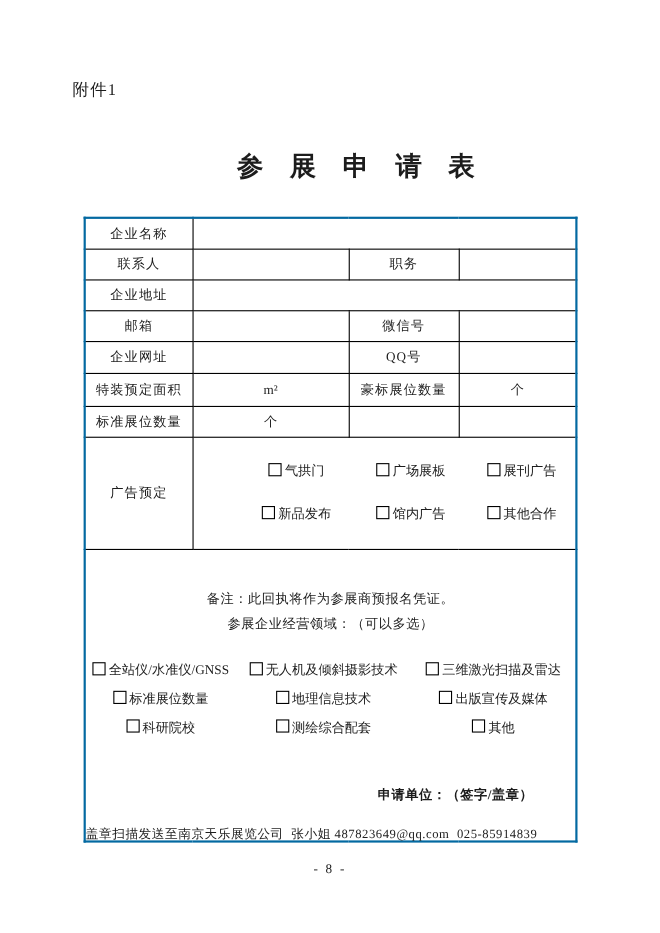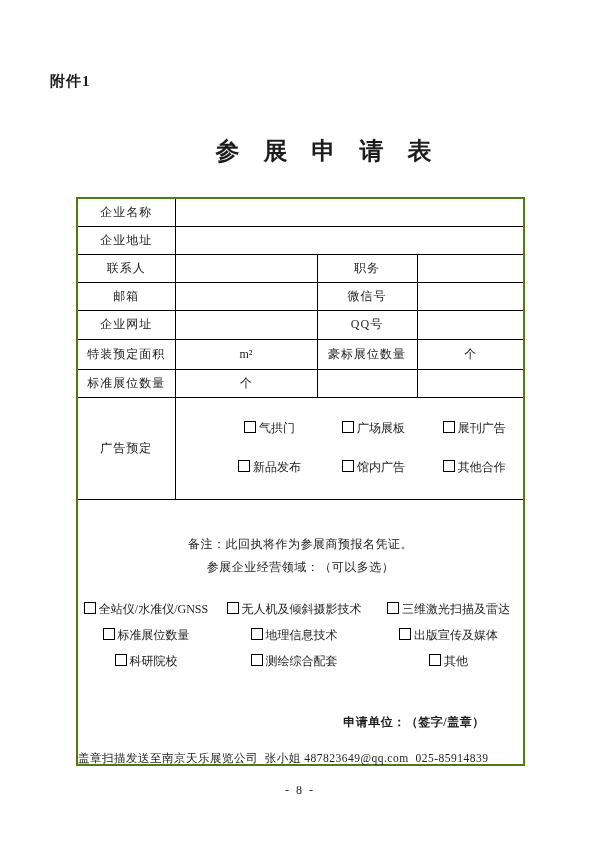--- a/index.html
+++ b/index.html
@@ -5,32 +5,32 @@
   html,body{margin:0;padding:0;background:#ffffff;}
   .page{
     position:relative;
     width:600px;height:848px;
     background:#ffffff;
     font-family:"Liberation Serif","DejaVu Serif",serif;
     color:#1c1c1c;
     overflow:hidden;
   }
   .attachment{
-    position:absolute;left:50px;top:72px;
-    font-size:15px;font-weight:bold;letter-spacing:1px;
+    position:absolute;left:66px;top:72px;
+    font-size:15px;font-weight:normal;letter-spacing:1px;
   }
   .doc-title{
     position:absolute;left:0;top:135px;width:600px;
     text-align:center;font-size:24px;font-weight:bold;letter-spacing:9px;padding-left:28px;
   }
   table.form{
     position:absolute;left:76px;top:197px;
     width:447px;border-collapse:collapse;table-layout:fixed;
   }
-  table.form{border:2px solid #4d7c0f;}
+  table.form{border:2px solid #0369a1;}
   table.form td{
     border:1px solid #000;
     font-size:12px;
     text-align:center;vertical-align:middle;
     padding:0;
     overflow:hidden;
   }
   .c1{width:98px;} .c2{width:142px;} .c3{width:100px;} .c4{width:107px;}
   tr.r28{height:28px;} tr.r29{height:29px;} tr.r30{height:30px;}
   tr.r-ads{height:102px;}
@@ -92,29 +92,29 @@
         <col class="c4">
       </colgroup>
 
     <tbody>
         <tr class="r28">
       <td class="label">企业名称</td>
       <td colspan="3"></td>
     </tr>
 
     <tr class="r28">
-      <td class="label">企业地址</td>
-      <td colspan="3"></td>
-    </tr>
-
-    <tr class="r28">
       <td class="label">联系人</td>
       <td></td>
       <td class="label">职务</td>
       <td></td>
+    </tr>
+
+    <tr class="r28">
+      <td class="label">企业地址</td>
+      <td colspan="3"></td>
     </tr>
 
 
     <tr class="r28">
       <td class="label">邮箱</td>
       <td></td>
       <td class="label">微信号</td>
       <td></td>
     </tr>
 

